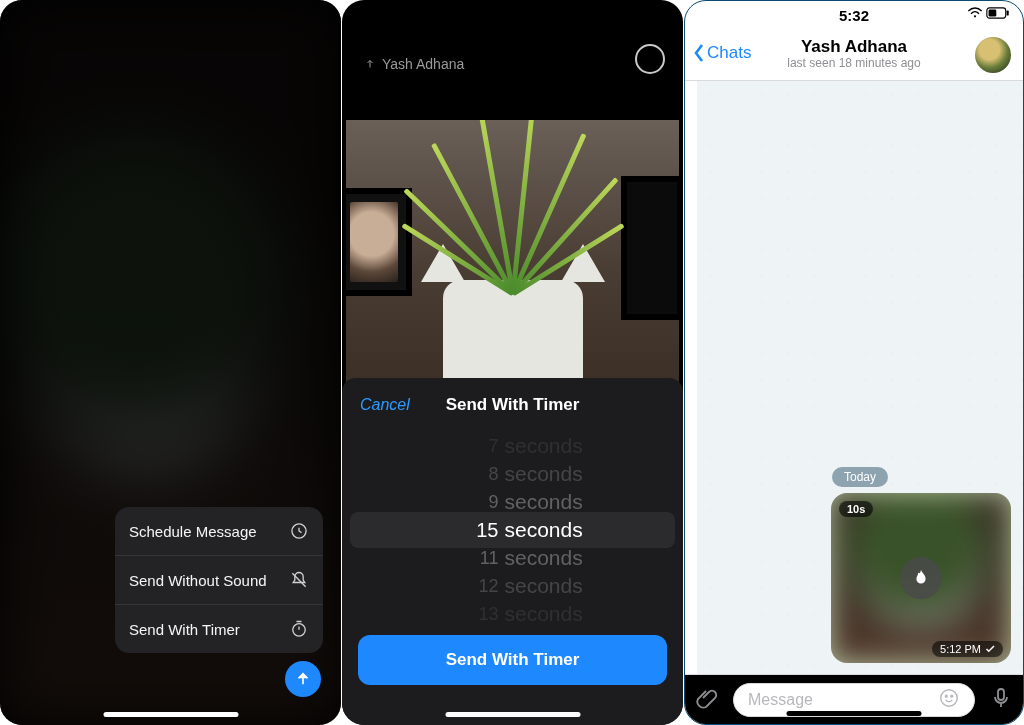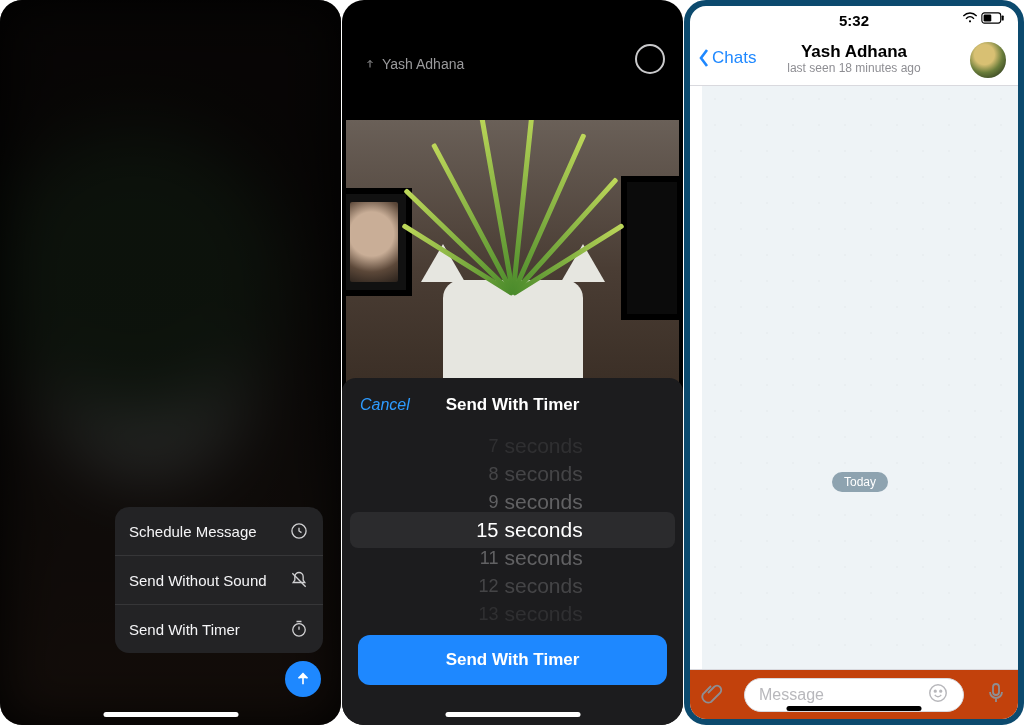--- a/index.html
+++ b/index.html
@@ -2,21 +2,21 @@
 <html><head>
 <meta charset="utf-8">
 <style>
   * { box-sizing: border-box; margin: 0; padding: 0; }
   html, body { width: 1024px; height: 725px; font-family: -apple-system, "SF Pro Text", "Segoe UI", Helvetica, Arial, sans-serif; }
   body { display: flex; background: #fff; }
 
   .phone { height: 725px; position: relative; overflow: hidden; border-radius: 22px; }
   .p1 { width: 341px;  background: #000; }
   .p2 { width: 341px;  background: #000; margin-left: 1px; }
-  .p3 { width: 340px;  background: #fff; margin-left: 1px; border:6px solid #0c4a6e; }
+  .p3 { width: 340px;  background: #fff; margin-left: 1px; border:1px solid #0c4a6e; }
 
   .home-indicator { position: absolute; left: 50%; transform: translateX(-50%); bottom: 8px; width: 135px; height: 5px; border-radius: 3px; background: #fff; }
   .home-indicator.dark { background: #000; }
 
   
   .s1-blur {
     position:absolute; inset:0;
     background:
       radial-gradient(circle at 40% 38%, #3d5a3a 0 110px, rgba(61,90,58,0) 180px),
       radial-gradient(circle at 43% 52%, #c9ccc9 0 65px, rgba(201,204,201,0) 130px),
@@ -132,22 +132,22 @@
      filter:blur(14px);}
   .s3-msg-dark{ position:absolute; inset:0; background:rgba(0,0,0,.22);}
   .s3-badge{ position:absolute; left:8px; top:8px; background:rgba(0,0,0,.6); color:#fff;
      font-size:11px; font-weight:600; padding:2px 8px; border-radius:10px;}
   .s3-fire{ position:absolute; left:50%; top:50%; transform:translate(-50%,-50%);
      width:42px; height:42px; border-radius:50%; background:#4a4a4acc; display:flex; align-items:center; justify-content:center;}
   .s3-stamp{ position:absolute; right:8px; bottom:6px; background:rgba(0,0,0,.55); color:#fff;
      font-size:11px; padding:2px 6px 2px 8px; border-radius:9px; display:flex; align-items:center; gap:4px;}
   .s3-stamp svg{stroke:#fff; fill:none; stroke-width:2;}
 
-  .s3-input { position:absolute; left:0; right:0; bottom:0; height:50px; background:#c2410c;
-     border-top:1px solid #d9d9de; display:flex; align-items:center; padding:0 10px; gap:20px;}
+  .s3-input { position:absolute; left:0; right:0; bottom:0; height:50px; background:#000000;
+     border-top:1px solid #d9d9de; display:flex; align-items:center; padding:0 10px; gap:14px;}
   .s3-clip svg, .s3-mic svg { stroke:#8e8e93; fill:none; stroke-width:1.8;}
   .s3-field { flex:1; height:34px; border:1px solid #d9d9de; border-radius:17px; background:#fff;
      display:flex; align-items:center; padding:0 14px; color:#b8b8bc; font-size:16px; justify-content:space-between;}
   .s3-sticker svg{stroke:#b8b8bc; fill:none; stroke-width:1.6;}
 </style>
 </head>
 <body>
 
 <div class="phone p1">
   <div class="s1-blur"></div>
@@ -301,20 +301,36 @@
         </svg>
       <span>Chats</span>
     </div>
     <div class="s3-title">Yash Adhana</div>
     <div class="s3-sub">last seen 18 minutes ago</div>
     <div class="s3-avatar"></div>
   </div>
 
   <div class="s3-body">
     <div class="s3-datepill">Today</div>
+    <div class="s3-msg">
+      <div class="s3-msg-blur"></div>
+      <div class="s3-msg-dark"></div>
+      <div class="s3-badge">10s</div>
+      <div class="s3-fire">
+        <svg width="22" height="22" viewBox="0 0 24 24">
+            <path d="M12 3c1 4 5 5 5 10a5 5 0 0 1-10 0c0-3 2-4 2-7 1 1 2 2 3-3Z" fill="#fff"></path>
+          </svg>
+      </div>
+      <div class="s3-stamp">
+        <span>5:12 PM</span>
+        <svg width="12" height="10" viewBox="0 0 16 12">
+            <path d="M2 6l3 3 7-7"></path>
+          </svg>
+      </div>
+    </div>
   </div>
 
   <div class="s3-input">
     <span class="s3-clip">
       <svg width="24" height="24" viewBox="0 0 24 24">
           <path d="M8 12l6-6a4 4 0 0 1 6 6l-9 9a6 6 0 0 1-8-8l8-8"></path>
         </svg>
     </span>
     <div class="s3-field">
       <span>Message</span>

